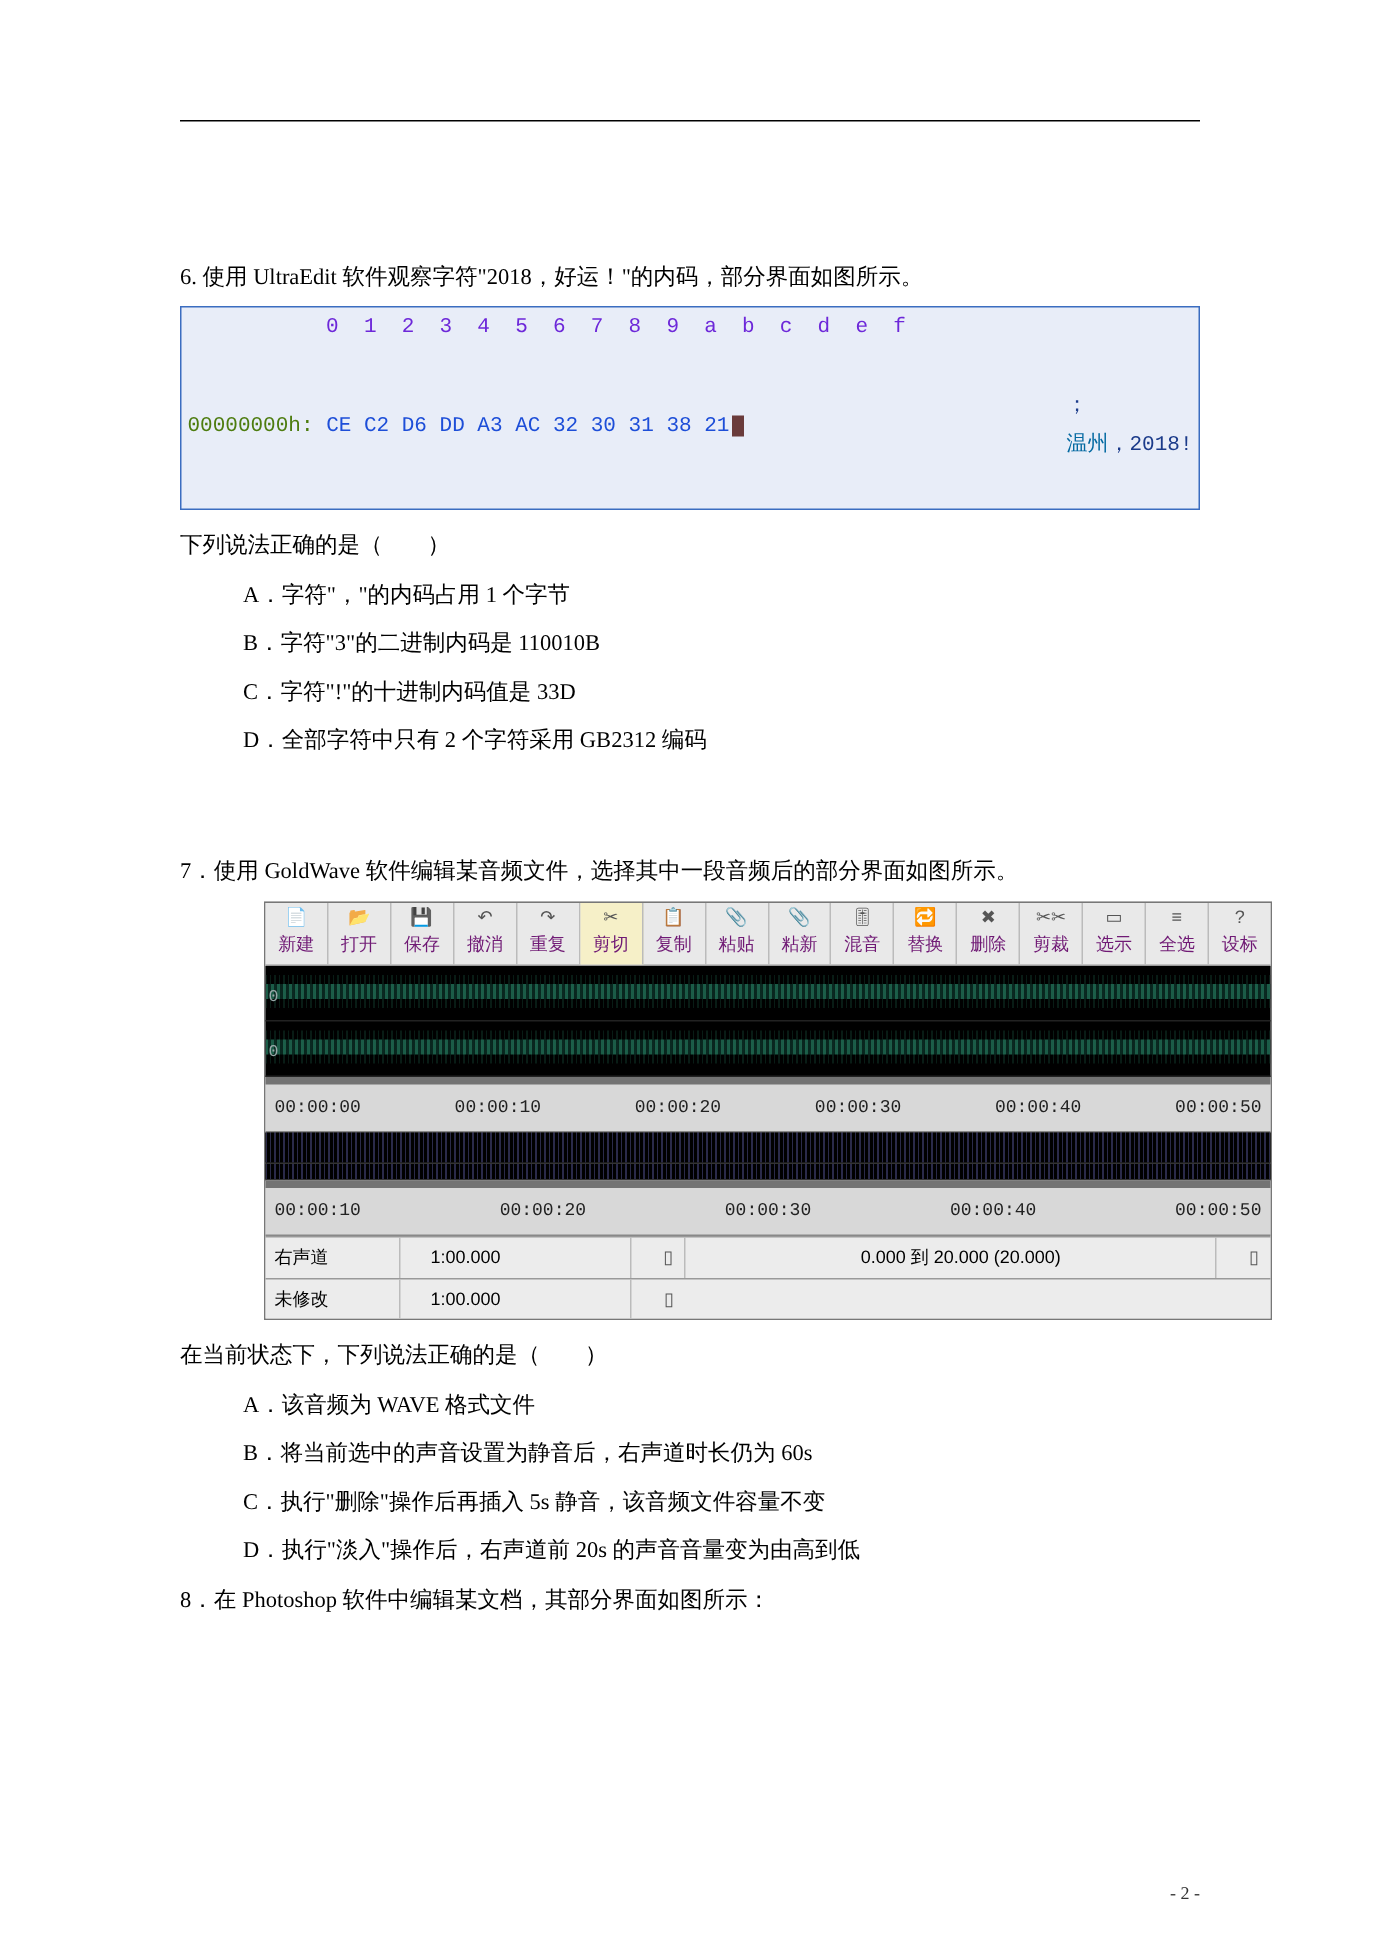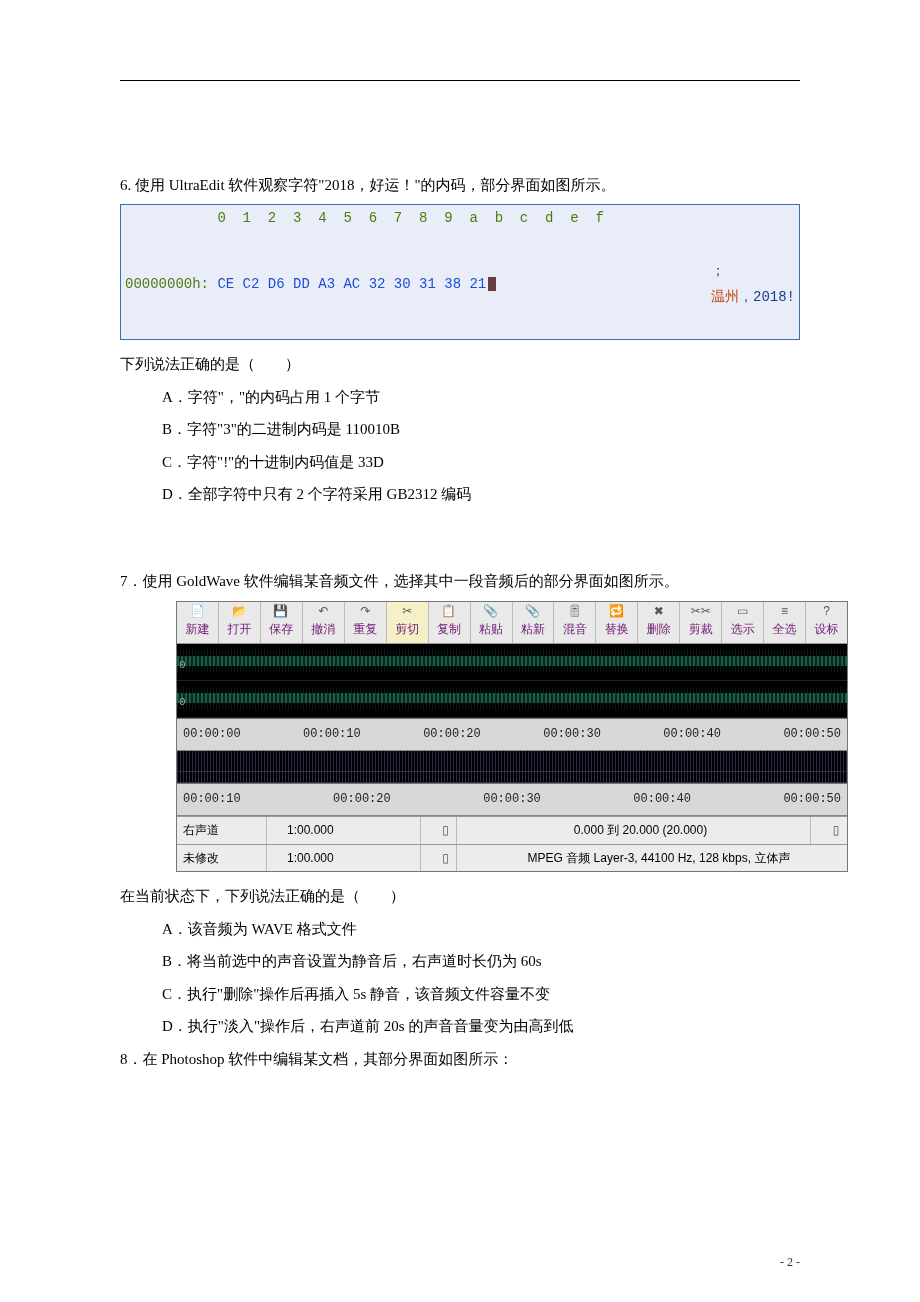--- a/index.html
+++ b/index.html
@@ -29,40 +29,40 @@
     border: 1px solid #3b6dc0;
     background: #e8edf8;
     font-family: "Courier New", monospace;
     font-size: 14px;
     padding: 0 4px 2px 4px;
     margin: 4px 0 10px 0;
     color: #1b3b8a;
   }
   .hex-header {
     white-space: pre;
-    color: #4d7c0f;
+    color: #6d28d9;
     font-size: 14px;
     letter-spacing: 0;
   }
   .hex-row {
     display: flex;
     align-items: center;
     white-space: pre;
   }
   .hex-addr { color: #4d7c0f; text-align: center; }
   .hex-bytes { color: #1d4ed8; }
   .hex-cursor {
     display: inline-block;
     width: 8px; height: 14px;
     background: #6a3b3b;
     margin-left: 2px;
     vertical-align: middle;
   }
   .hex-right { margin-left: auto; color: #1b3b8a; }
-  .hex-right .zh { color: #c2410c; }
+  .hex-right .zh { color: #0369a1; }
 
   .gw-outer {
     margin: 6px 0 10px 56px;
     width: 670px;
     border: 1px solid #777;
     background: #d8d8d8;
     font-family: "Microsoft YaHei","SimSun",sans-serif;
     font-size: 12px;
   }
   .gw-toolbar {
@@ -102,21 +102,21 @@
   .wave-stripe2 {
     position:absolute; left:0; right:0; top:6px; height:22px;
     background: repeating-linear-gradient(90deg,#184f3c 0 1px,#000 1px 3px);
     opacity:.35;
   }
   .wave-zero {
     position:absolute; left:2px; top:11px;
     color:#9aa; font-size:11px; font-family:"Courier New",monospace;
   }
   .time-ruler {
-    background:#d8d8d8; border-top:1px solid #737373; border-bottom:1px solid #888;
+    background:#d8d8d8; border-top:5px solid #737373; border-bottom:1px solid #888;
     display:flex; justify-content:space-between;
     font-family:"Courier New",monospace; font-size:12px; color:#222;
     padding:4px 6px;
   }
   .ov-strip {
     height:20px; background:#000;
     background-image: repeating-linear-gradient(90deg,#2a2a4a 0 1px,#000 1px 3px);
     border-bottom:1px solid #333;
   }
   .status-row {
@@ -222,21 +222,20 @@
       <div>右声道</div>
       <div>1:00.000</div>
       <div class="st-ico">▯</div>
       <div style="text-align:center;">0.000 到 20.000 (20.000)</div>
       <div class="st-ico">▯</div>
     </div>
     <div class="status-row" style="grid-template-columns:90px 140px 22px 1fr;">
       <div>未修改</div>
       <div>1:00.000</div>
       <div class="st-ico">▯</div>
-      <div>MPEG 音频 Layer-3, 44100 Hz, 128 kbps, 立体声</div>
     </div>
   </div>
 
   <p class="q">在当前状态下，下列说法正确的是（　　）</p>
   <div class="opts">
     <div>A．该音频为 WAVE 格式文件</div>
     <div>B．将当前选中的声音设置为静音后，右声道时长仍为 60s</div>
     <div>C．执行"删除"操作后再插入 5s 静音，该音频文件容量不变</div>
     <div>D．执行"淡入"操作后，右声道前 20s 的声音音量变为由高到低</div>
   </div>

